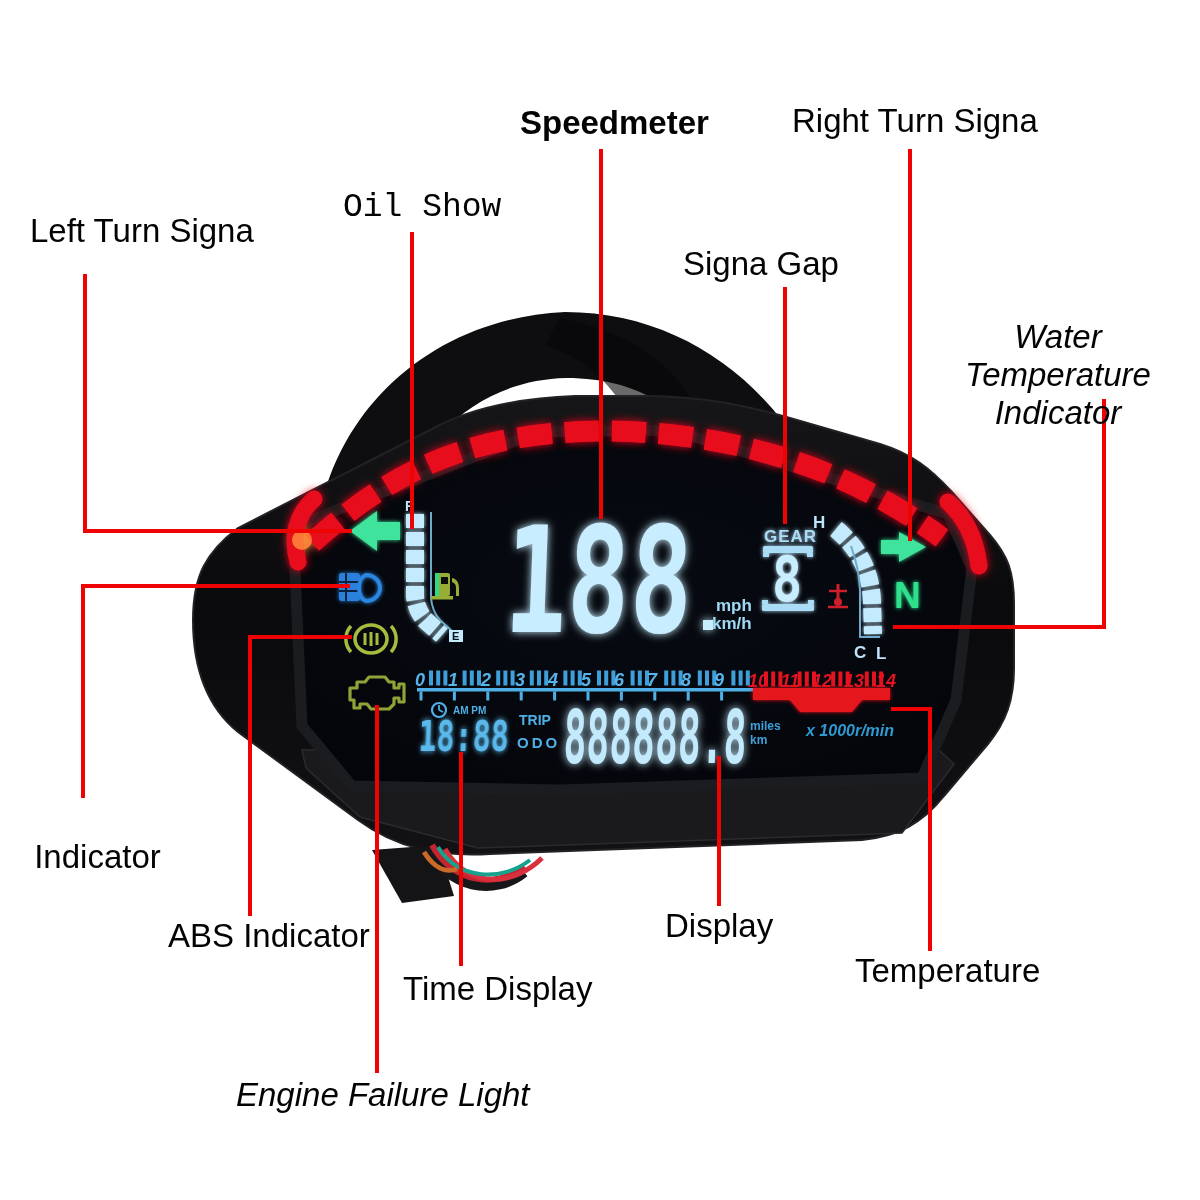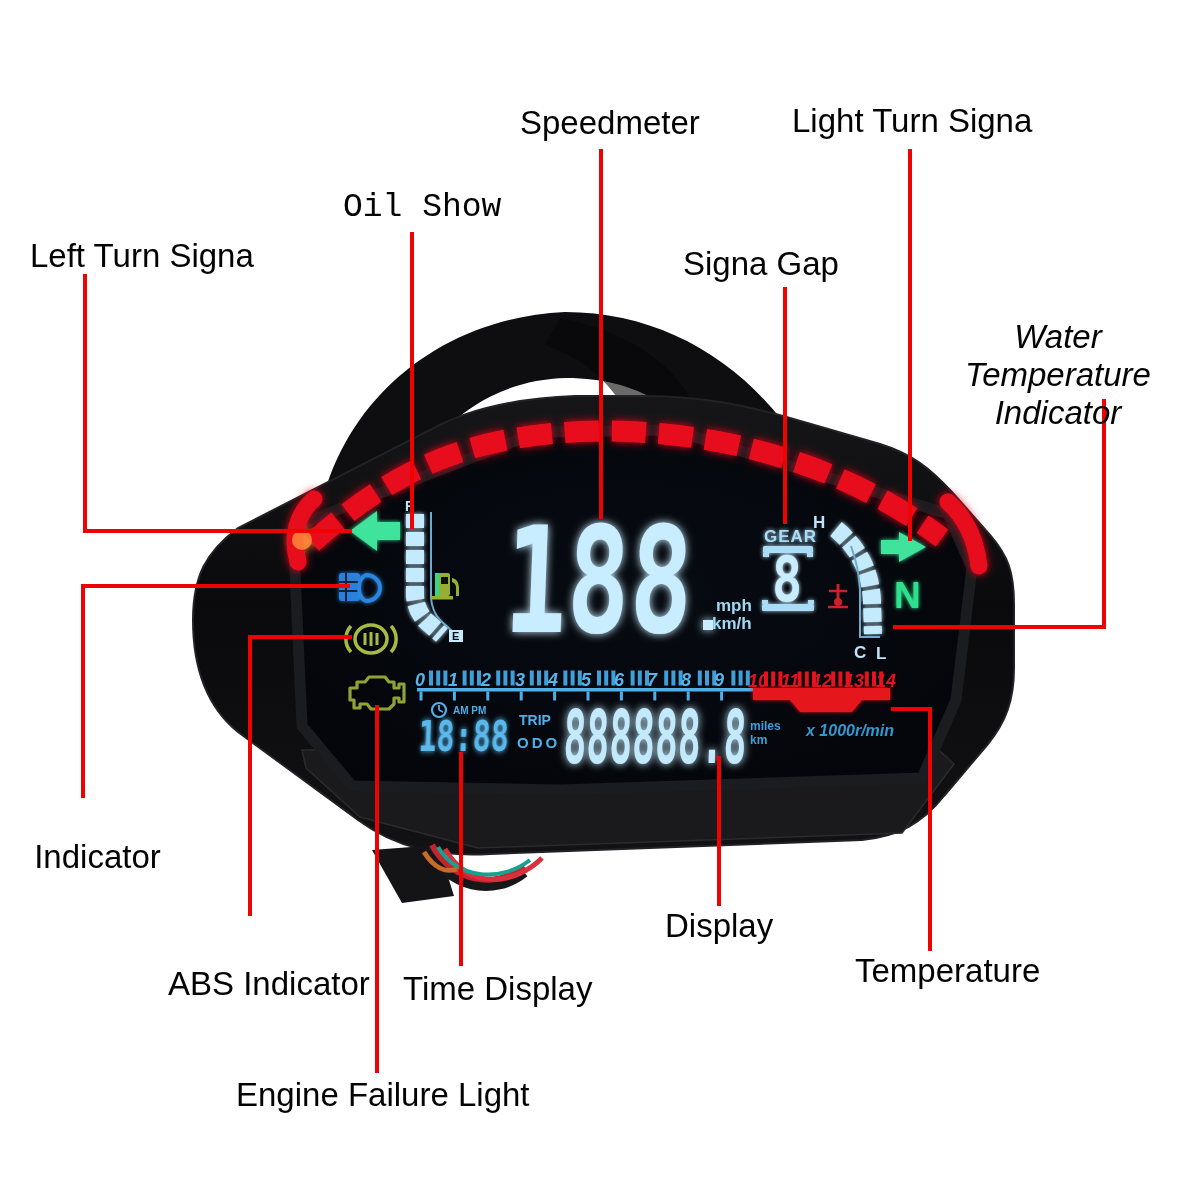--- a/index.html
+++ b/index.html
@@ -211,35 +211,35 @@
   <div class="rl" style="left:81px;  top:584px; width:269px;height:4px;"></div>
   <div class="rl" style="left:81px;  top:584px; width:4px;  height:214px;"></div>
   <div class="rl" style="left:248px; top:635px; width:104px;height:4px;"></div>
   <div class="rl" style="left:248px; top:635px; width:4px;  height:281px;"></div>
   <div class="rl" style="left:375px; top:705px; width:4px;  height:368px;"></div>
   <div class="rl" style="left:459px; top:752px; width:4px;  height:214px;"></div>
   <div class="rl" style="left:717px; top:756px; width:4px;  height:150px;"></div>
   <div class="rl" style="left:891px; top:707px; width:41px; height:4px;"></div>
   <div class="rl" style="left:928px; top:707px; width:4px;  height:244px;"></div>
 
-  <div class="lbl" style="left:520px; top:104px;">Speedmeter</div>
-  <div class="lbl" style="left:792px; top:102px;">Light Turn Signa</div>
+  <div class="lbl" style="left:520px; top:104px;font-weight:bold;">Speedmeter</div>
+  <div class="lbl" style="left:792px; top:102px;">Right Turn Signa</div>
   <div class="lbl" style="left:343px; top:189px;font-family:Liberation Mono, monospace;">Oil Show</div>
-  <div class="lbl" style="left:30px;  top:237px;text-align:right;">Left Turn Signa</div>
+  <div class="lbl" style="left:30px;  top:212px;text-align:right;">Left Turn Signa</div>
   <div class="lbl" style="left:683px; top:245px;">Signa Gap</div>
 
   <div class="lbl center" style="left:925px; top:318px; width:266px;font-style:italic;">
     <span>Water Temperature</span><br>
     <span>Indicator</span>
   </div>
 
   <div class="lbl center" style="left:0px; top:800px; width:195px;">
     <br>
     <span>Indicator</span>
   </div>
 
   <div class="lbl" style="left:665px; top:907px;">Display</div>
-  <div class="lbl" style="left:168px; top:917px;margin-top:48px;">ABS Indicator</div>
+  <div class="lbl" style="left:168px; top:917px;">ABS Indicator</div>
   <div class="lbl" style="left:855px; top:952px;">Temperature</div>
   <div class="lbl" style="left:403px; top:970px;text-align:center;">Time Display</div>
-  <div class="lbl" style="left:236px; top:1076px;">Engine Failure Light</div>
+  <div class="lbl" style="left:236px; top:1076px;font-style:italic;">Engine Failure Light</div>
 
 </div>
 
 </body></html>

